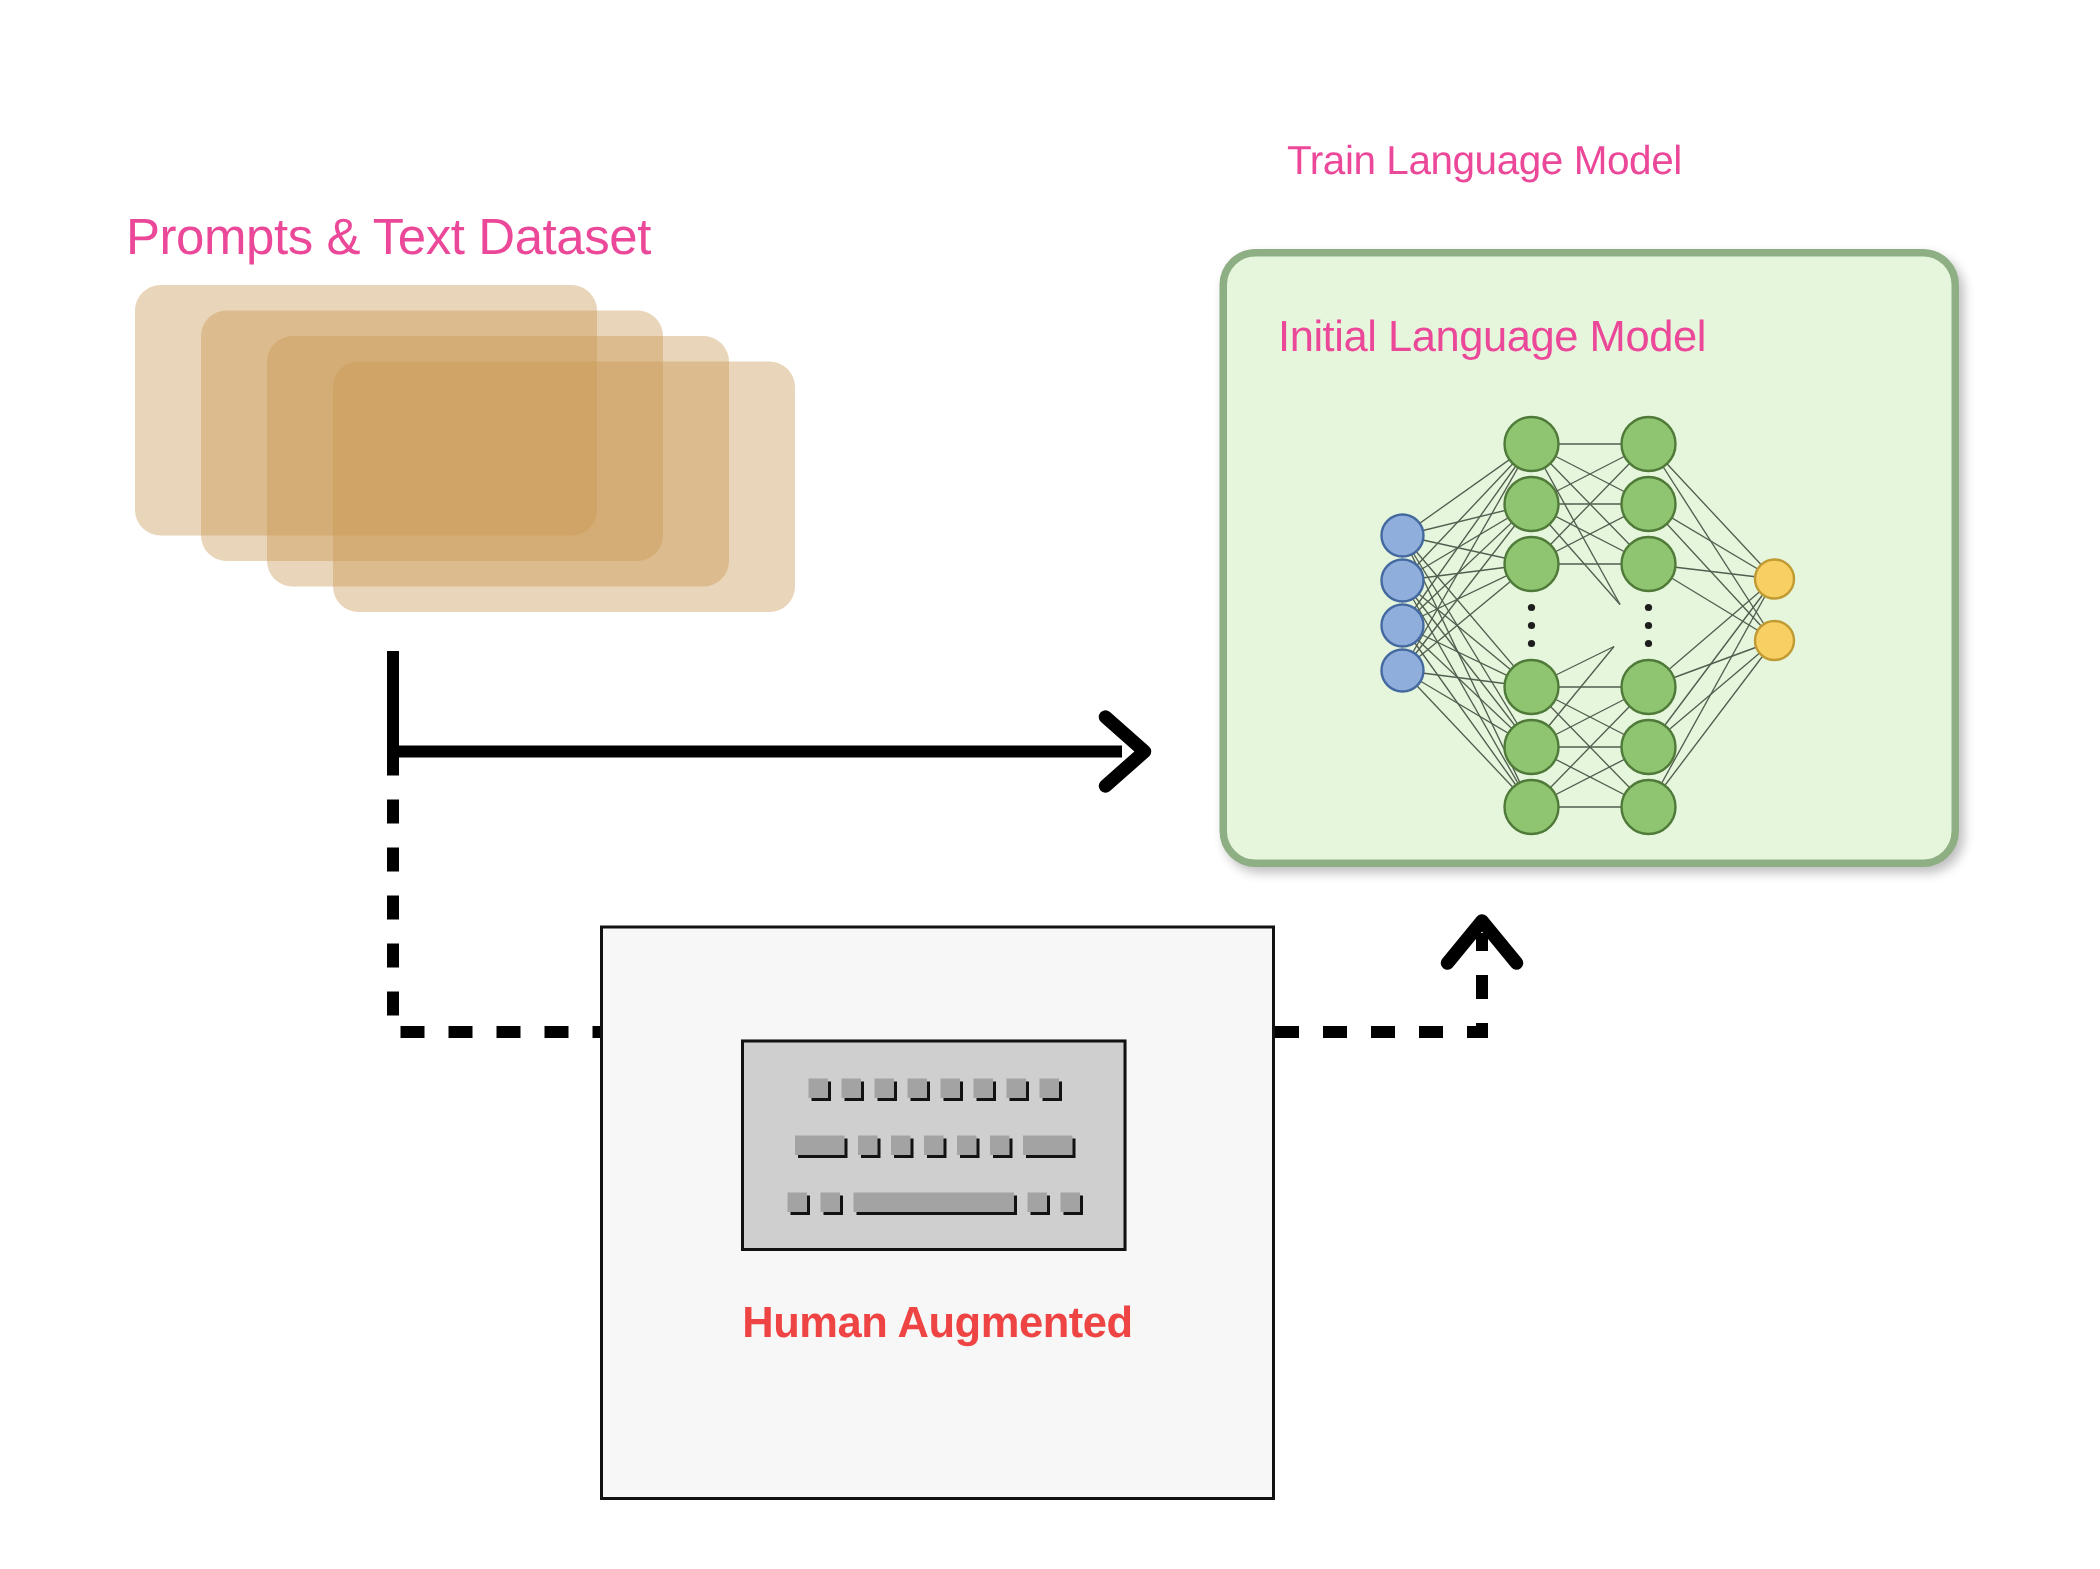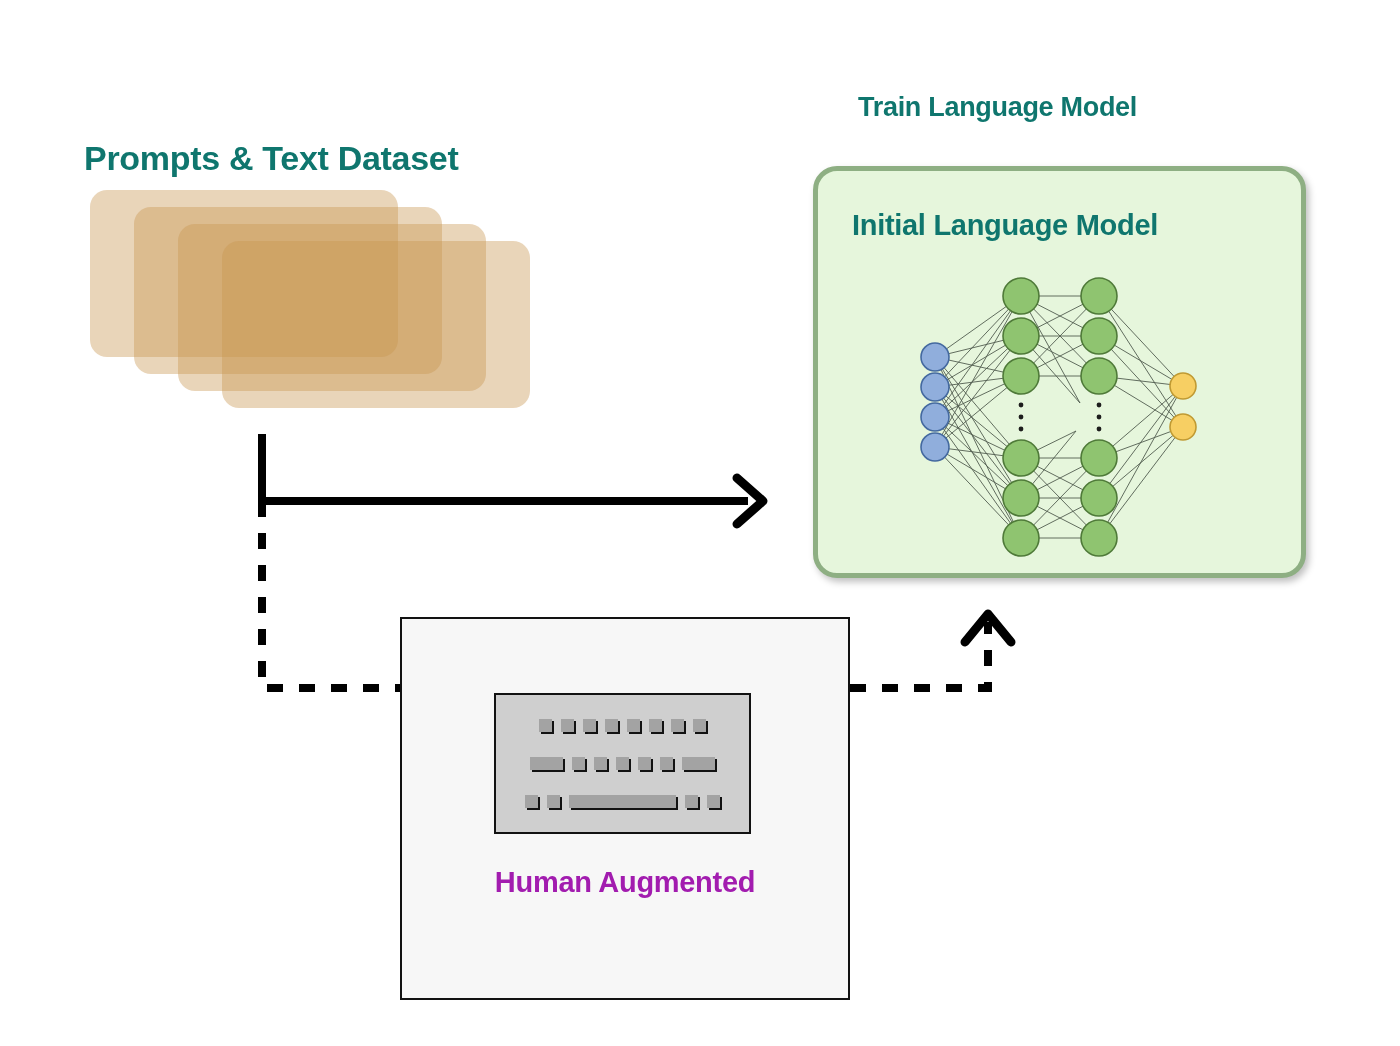--- a/index.html
+++ b/index.html
@@ -14,22 +14,22 @@
     position: relative;
     width: 1400px;
     height: 1046px;
     background: #ffffff;
     overflow: hidden;
   }
 
   
   .heading {
     position: absolute;
-    font-weight: bold;
-    color: #0f766e;
+    font-weight: normal;
+    color: #ec4899;
     letter-spacing: -0.3px;
     white-space: nowrap;
   }
   #dataset-title {
     left: 84px;
     top: 139px;
     font-size: 34px;
   }
   #train-title {
     left: 858px;
@@ -105,21 +105,21 @@
   .key.spc { width: 107px; }
 
   #human-label {
     position: absolute;
     left: 0;
     top: 245px;
     width: 100%;
     text-align: center;
     font-size: 29px;
     font-weight: bold;
-    color: #a21caf;
+    color: #ef4444;
     line-height: 1.28;
     letter-spacing: -0.3px;
   }
 
   
   #model-panel {
     position: absolute;
     left: 813px;
     top: 166px;
     width: 493px;

